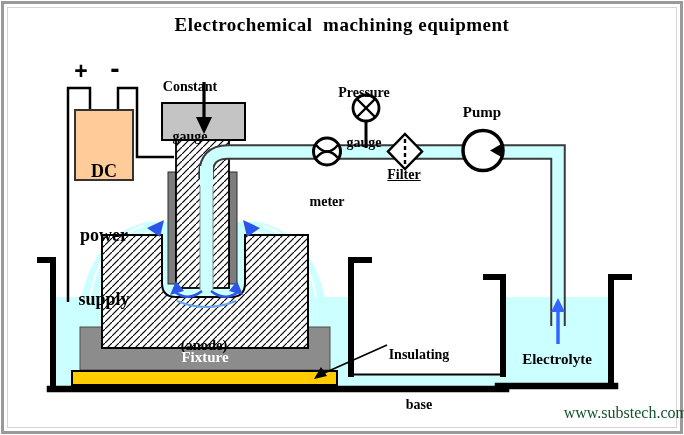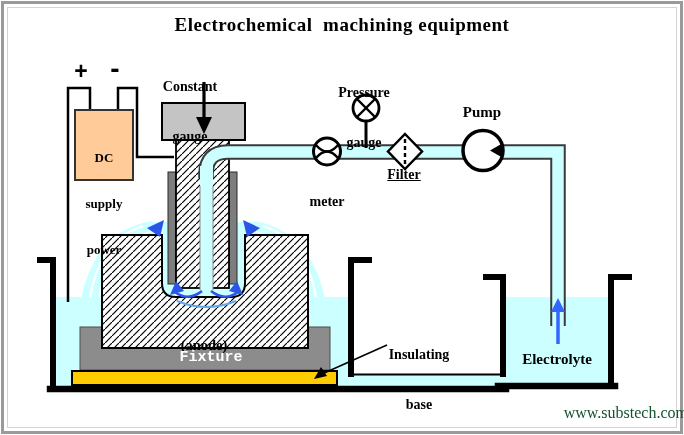--- a/index.html
+++ b/index.html
@@ -9,24 +9,24 @@
   .lbl{position:absolute;color:#000;font-weight:bold;text-align:center;
        font-size:14px;line-height:1.18;white-space:pre;}
   .title{left:0;top:14px;width:684px;font-size:19px;letter-spacing:.5px;}
   .feed{left:115px;top:46px;width:150px;}
   .pgauge{left:289px;top:52px;width:150px;}
   .fmeter{left:252px;top:161px;width:150px;}
   .filter{left:329px;top:167px;width:150px;text-decoration:underline;}
   .pump{left:407px;top:104px;width:150px;font-size:15px;text-align:center;}
   .tool{left:116px;top:220px;width:70px;font-size:15px;}
   .wpiece{left:129px;top:303px;width:150px;font-size:14.5px;}
-  .fixture{left:136px;top:349px;width:150px;color:#fff;font-size:15px;font-family:Liberation Mono, monospace;}
+  .fixture{left:130px;top:349px;width:150px;color:#fff;font-size:15px;}
   .insul{left:344px;top:314px;width:150px;}
   .electrolyte{left:482px;top:351px;width:150px;font-size:15px;}
-  .dcps{left:44px;top:119px;width:120px;font-size:13px;}
+  .dcps{left:44px;top:119px;width:120px;font-size:18px;}
   .plus{left:66px;top:58px;width:30px;font-size:23px;font-family:"Liberation Sans",sans-serif;}
   .minus{left:100px;top:52px;width:30px;font-size:28px;font-family:"Liberation Sans",sans-serif;}
   .watermark{left:0;top:404px;width:670px;text-align:right;color:#14532d;
              font-weight:normal;font-size:16px;padding-left:18px;}
 </style>
 </head>
 <body>
 
 <div id="stage">
 
@@ -149,22 +149,22 @@
     <polygon points="314,379 327,376 321,367" fill="#000"></polygon>
   </g>
 </svg>
 
 <div class="lbl title">Electrochemical  machining equipment</div>
 
 <div class="lbl plus">+</div>
 <div class="lbl minus">-</div>
 <div class="lbl dcps">
   <div>DC</div>
+  <div>power</div>
   <div>supply</div>
-  <div>power</div>
 </div>
 
 <div class="lbl feed">
   <div>Constant</div>
   <div>gauge</div>
 </div>
 
 <div class="lbl pgauge">
   <div>Pressure</div>
   <div>gauge</div>

